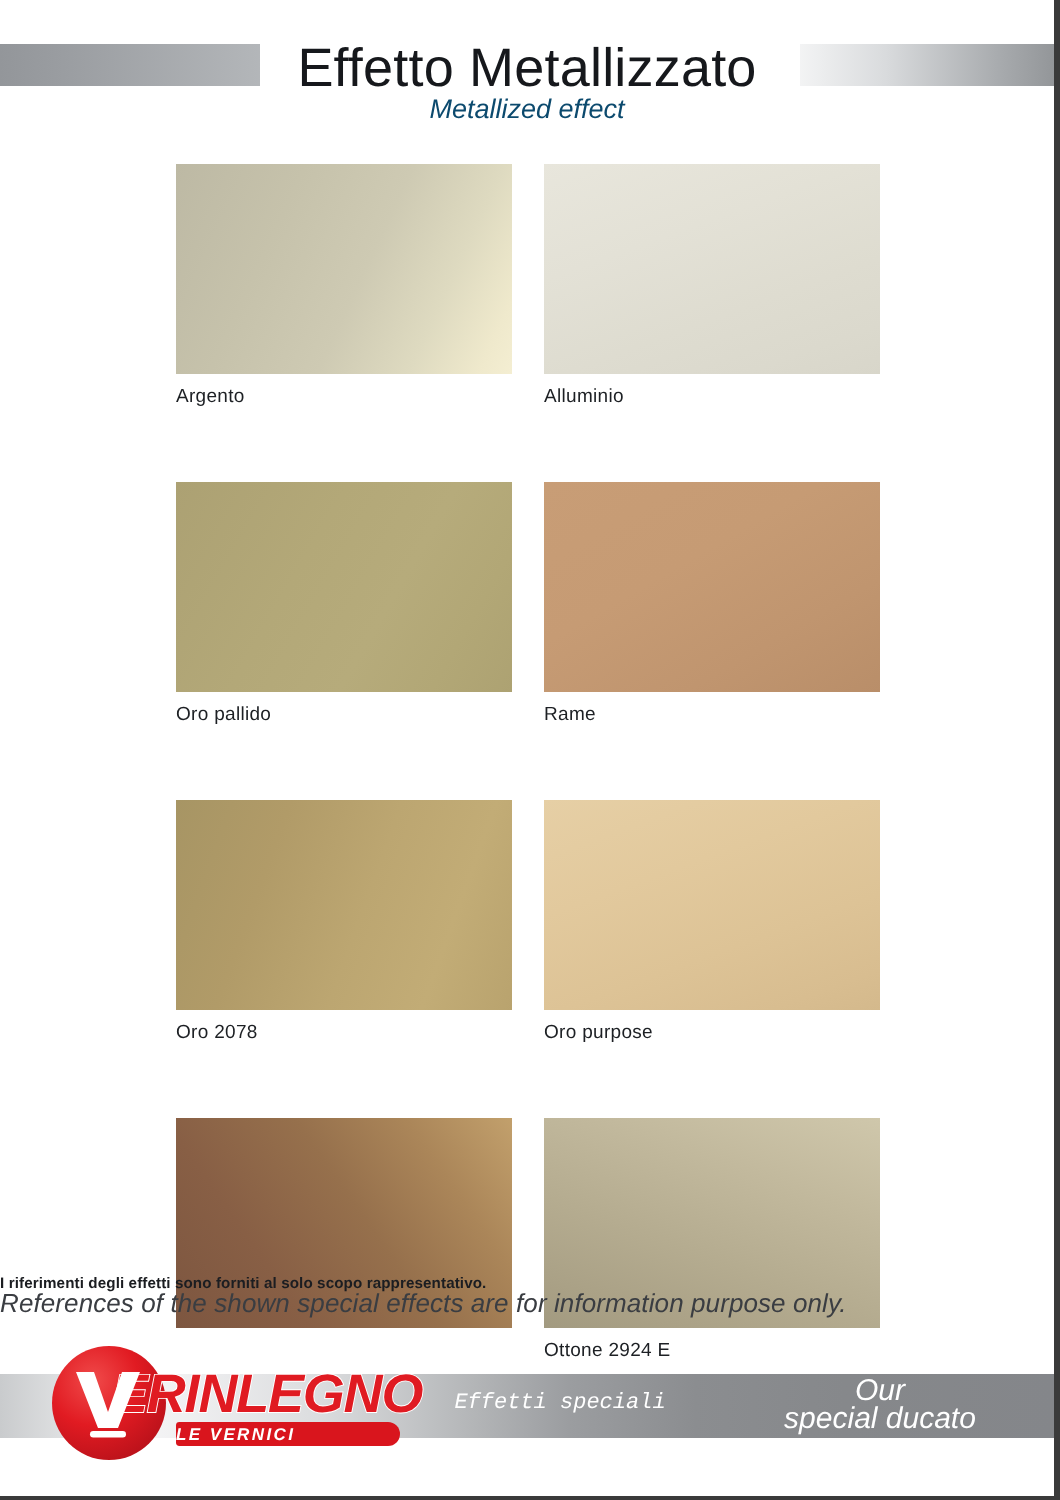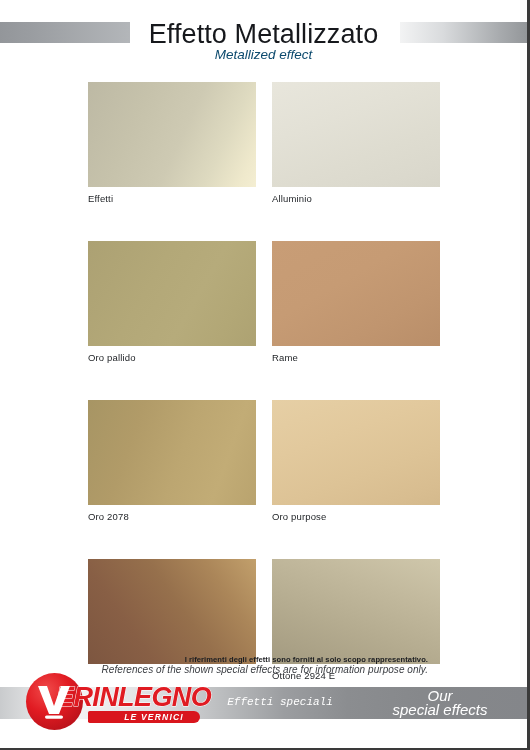--- a/index.html
+++ b/index.html
@@ -119,33 +119,33 @@
     font-size: 9.5px;
     line-height: 12px;
     color: #1d2024;
     letter-spacing: 0.15px;
   }
 
   
   #disclaimer {
     position: absolute;
     left: 0;
-    top: 655px;
+    top: 637px;
     width: 428px;
-    text-align: right;
+    text-align: left;
   }
   .disc-it {
     font-size: 7.6px;
     line-height: 10px;
     color: #1b1d21;
     font-weight: bold;
     letter-spacing: 0.05px;
   }
   .disc-en {
-    font-size: 10px;
+    font-size: 13px;
     line-height: 10px;
     color: #3a3d42;
     font-style: italic;
     letter-spacing: 0.05px;
   }
 
   
   #footer {
     position: absolute;
     left: 0;
@@ -245,21 +245,21 @@
     border-radius: 2px 7px 7px 2px;
     z-index: 3;
   }
   .logo-bar-text {
     position: absolute;
     left: 62px;
     top: 38px;
     width: 132px;
     height: 12px;
     line-height: 12px;
-    text-align: center;
+    text-align: left;
     font-size: 8.5px;
     font-weight: bold;
     font-style: italic;
     color: #ffffff;
     letter-spacing: 1.2px;
     z-index: 5;
     white-space: nowrap;
   }
 </style>
 </head>
@@ -274,21 +274,21 @@
     <div class="title-sub">Metallized effect</div>
   </div>
 
   <div id="grid">
 
     <div class="swatch-row">
       <div class="swatch-cell">
         <div class="swatch-chip">
           <div class="sheen" style="background: linear-gradient(115deg, rgb(189, 185, 164) 0%, rgb(198, 194, 171) 30%, rgb(206, 202, 179) 55%, rgb(222, 218, 192) 76%, rgb(239, 233, 204) 92%, rgb(244, 238, 210) 100%);"></div>
         </div>
-        <div class="swatch-label">Effetti</div>
+        <div class="swatch-label">Argento</div>
       </div>
       <div class="swatch-cell">
         <div class="swatch-chip">
           <div class="sheen" style="background: linear-gradient(160deg, rgb(232, 230, 220) 0%, rgb(227, 225, 214) 35%, rgb(222, 220, 208) 65%, rgb(219, 217, 205) 85%, rgb(216, 214, 202) 100%);"></div>
         </div>
         <div class="swatch-label">Alluminio</div>
       </div>
     </div>
 
     <div class="swatch-row">
@@ -340,21 +340,21 @@
   <div id="disclaimer">
     <div class="disc-it">I riferimenti degli effetti sono forniti al solo scopo rappresentativo.</div>
     <div class="disc-en">References of the shown special effects are for information purpose only.</div>
   </div>
 
   <div id="footer">
     <div class="footer-band"></div>
     <div class="footer-text-it">Effetti speciali</div>
     <div class="footer-text-en">
       <div>Our</div>
-      <div>special effects</div>
+      <div>special ducato</div>
     </div>
   </div>
 
   <div id="logo">
     <div class="logo-word">ERINLEGNO</div>
     <div class="logo-circle"></div>
     <svg class="logo-v" viewBox="0 0 36 36">
       <polygon points="2,2 11,2 18,22 25,2 34,2 23,30 13,30" fill="#ffffff"></polygon>
       <rect x="9" y="31.5" width="18" height="3.2" rx="1.6" fill="#ffffff"></rect>
     </svg>

